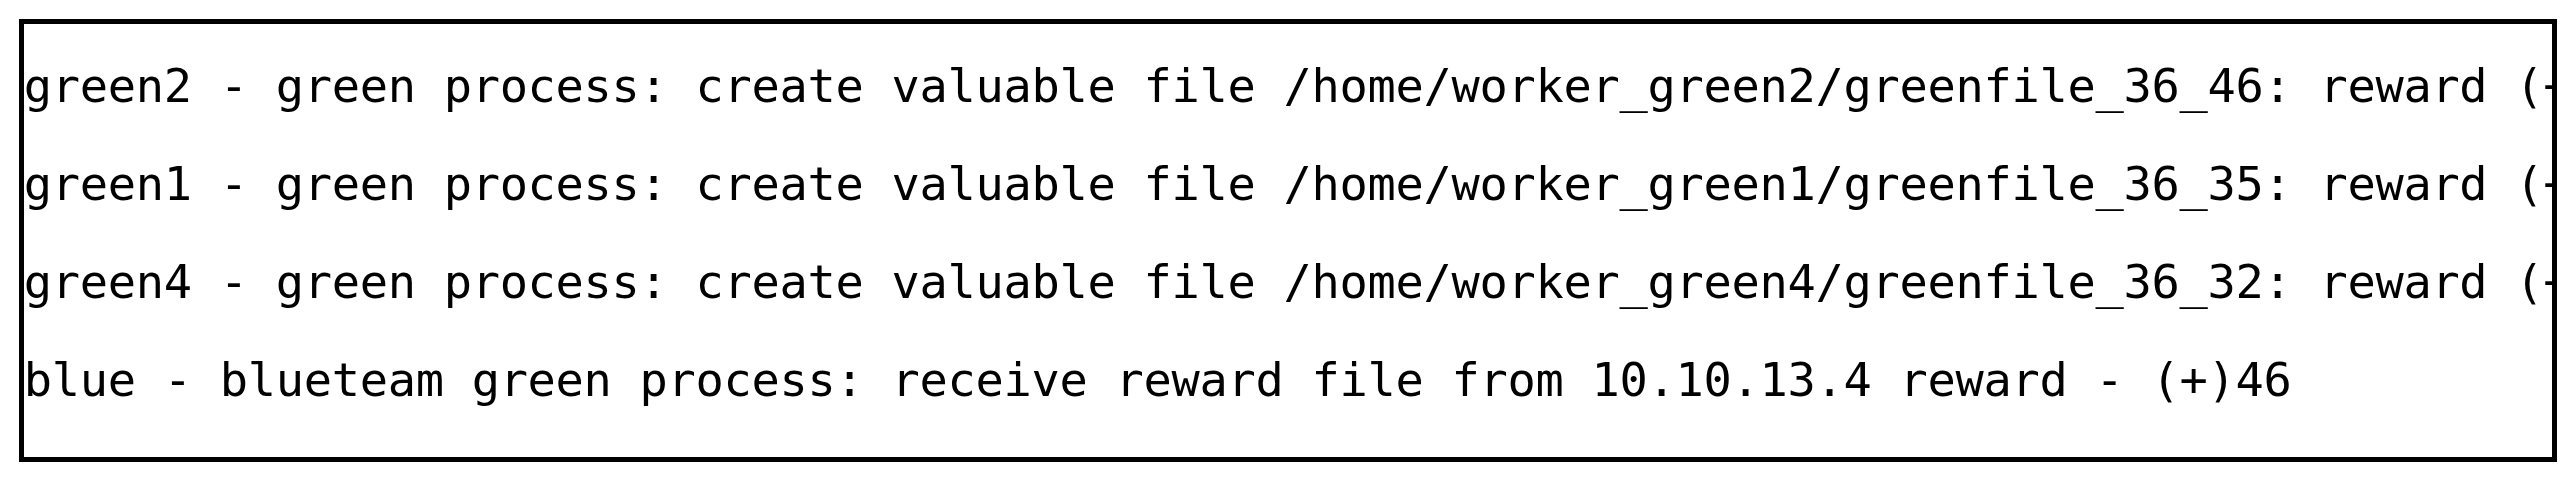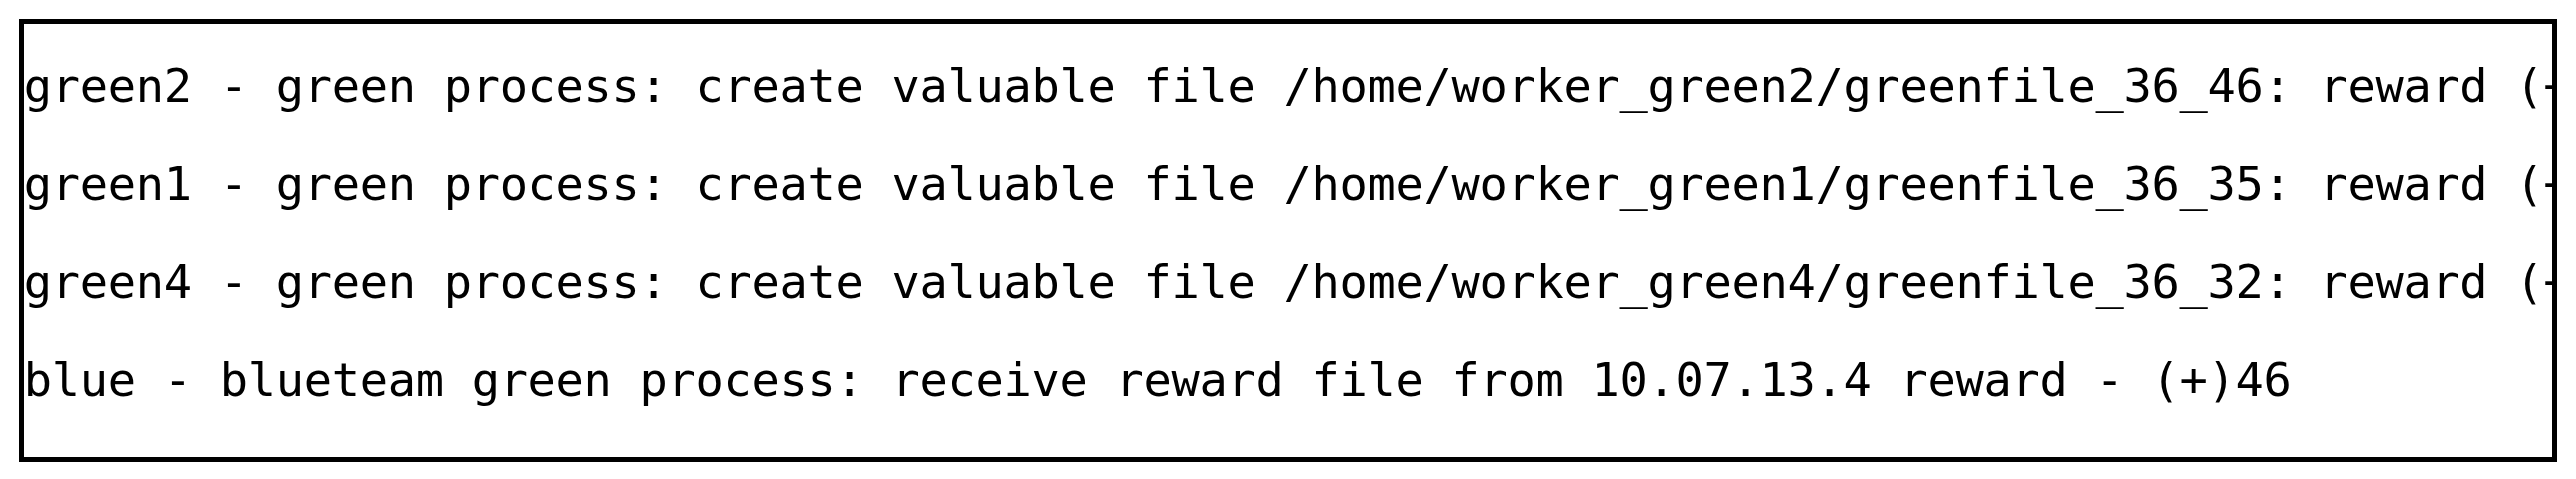--- a/index.html
+++ b/index.html
@@ -48,16 +48,16 @@
   }
 </style>
 </head>
 <body>
 
 <div id="log-panel">
   <div id="log-lines">
     <div class="log-line">green2 - green process: create valuable file /home/worker_green2/greenfile_36_46: reward (+)46</div>
     <div class="log-line">green1 - green process: create valuable file /home/worker_green1/greenfile_36_35: reward (+)35</div>
     <div class="log-line">green4 - green process: create valuable file /home/worker_green4/greenfile_36_32: reward (+)32</div>
-    <div class="log-line">blue - blueteam green process: receive reward file from 10.07.13.4 reward - (+)46</div>
+    <div class="log-line">blue - blueteam green process: receive reward file from 10.10.13.4 reward - (+)46</div>
   </div>
 </div>
 
 
 </body></html>

